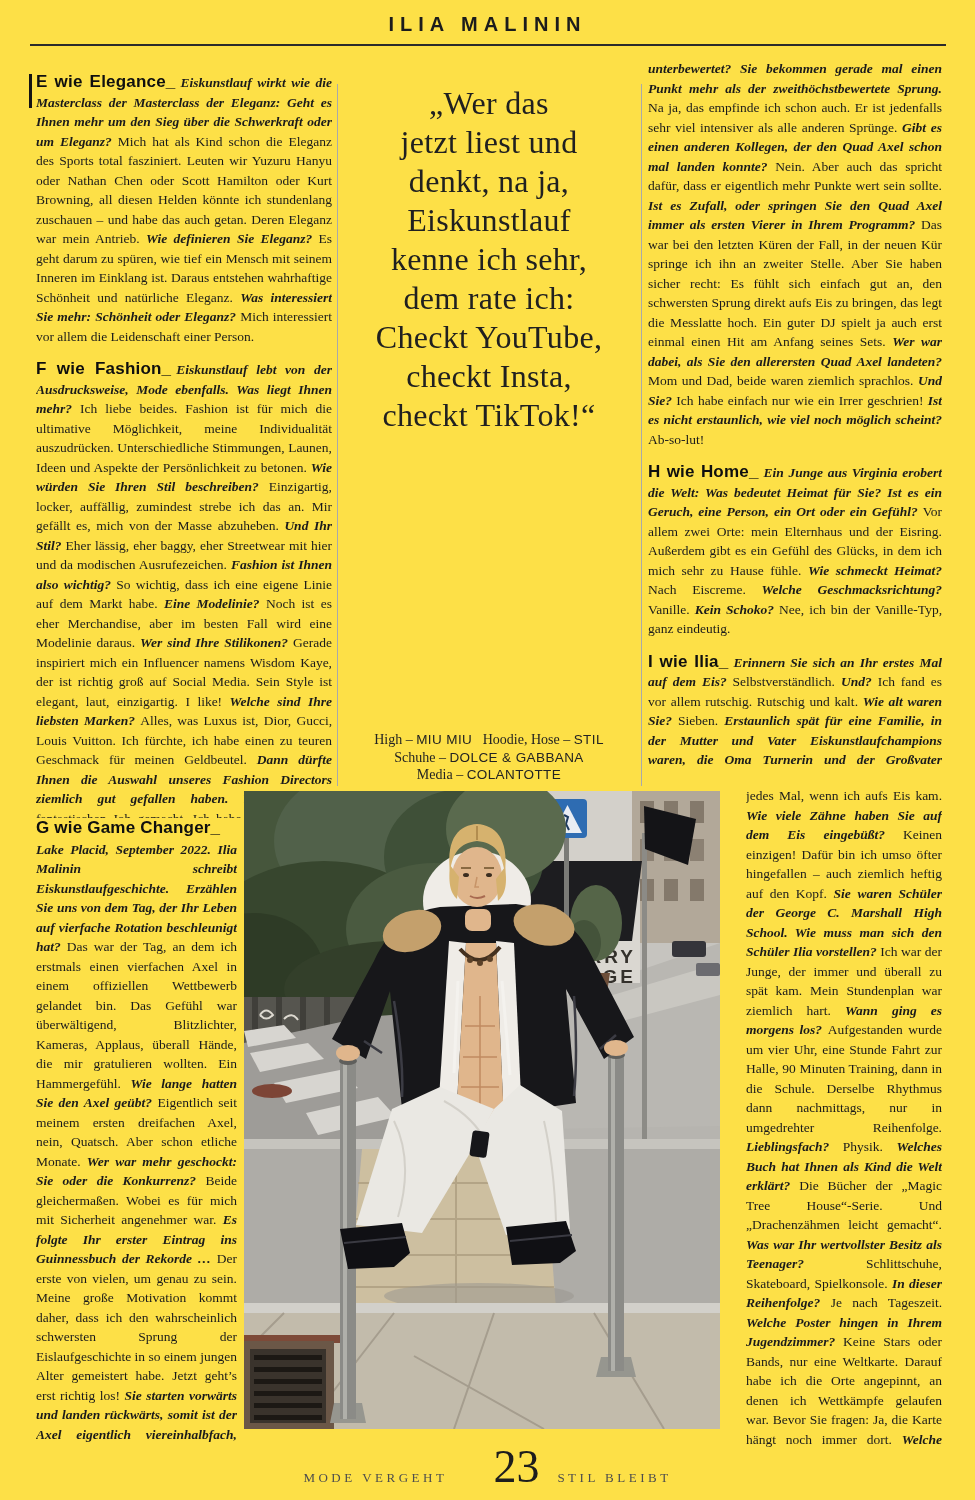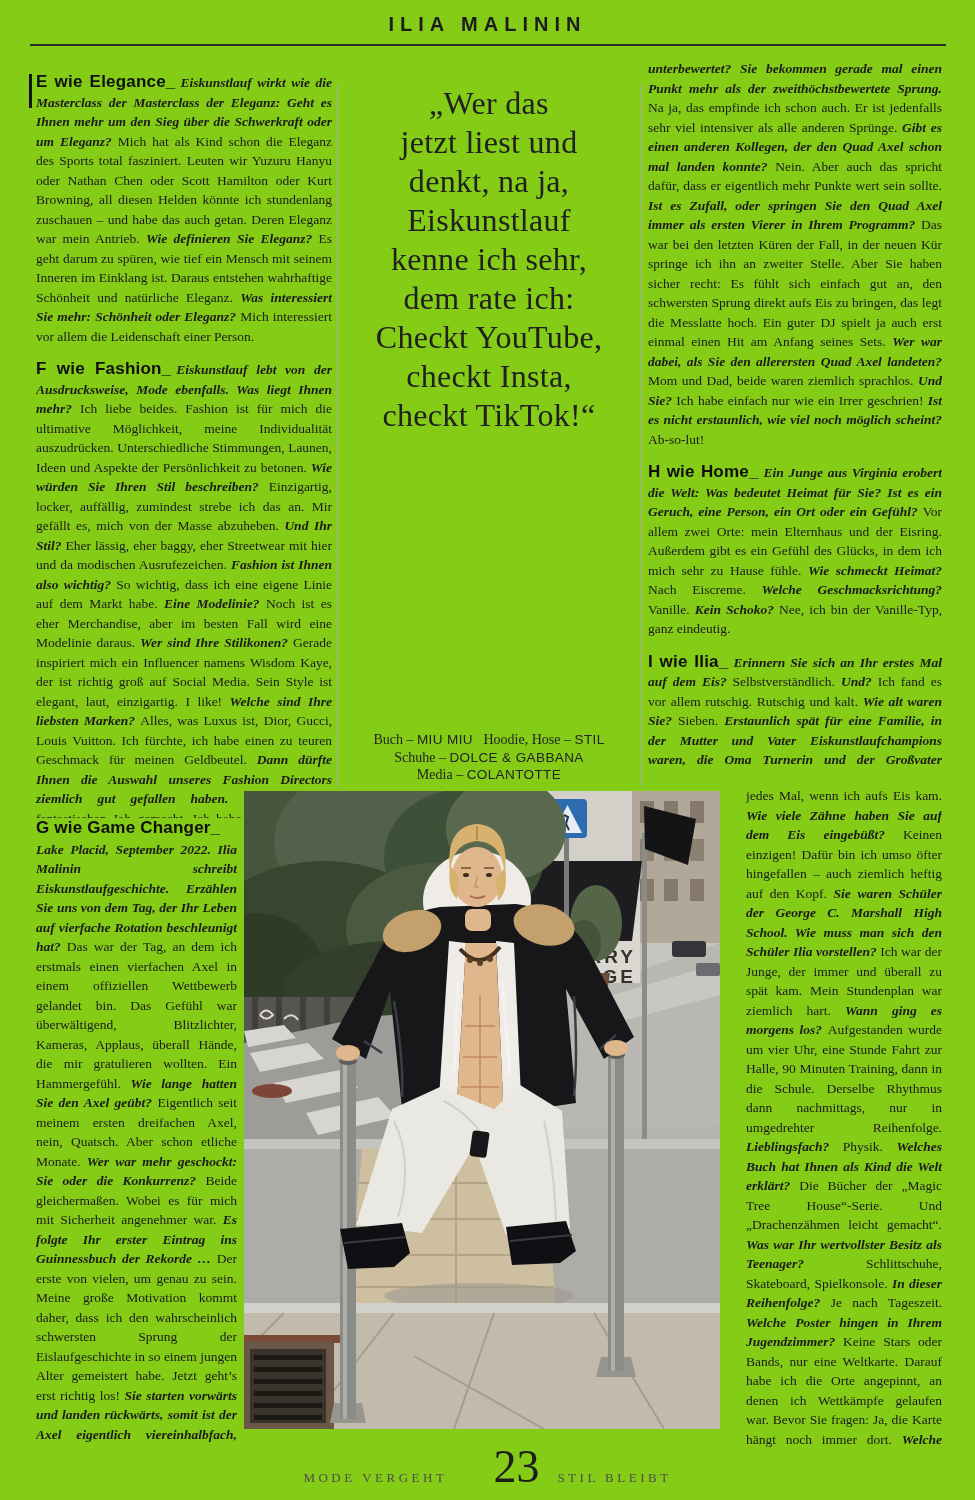--- a/index.html
+++ b/index.html
@@ -1,16 +1,16 @@
 <!DOCTYPE html>
 <html lang="de"><head>
 <meta charset="utf-8">
 <style>
   html,body{margin:0;padding:0;background:#e9e9e9;}
-  .page{position:relative;width:975px;height:1500px;margin:0 auto;background:#84cc16;
+  .page{position:relative;width:975px;height:1500px;margin:0 auto;background:#fde047;
         font-family:"Liberation Serif",serif;color:#1b1b1b;overflow:hidden;}
   .masthead{position:absolute;top:13px;left:0;width:100%;text-align:center;
         font-family:"Liberation Sans",sans-serif;font-weight:700;font-size:20px;
         letter-spacing:6px;color:#1c1c1c;}
   .top-rule{position:absolute;top:44px;left:30px;width:916px;height:2px;background:#2b2b2b;}
   .start-bar{position:absolute;left:29px;top:74px;width:3px;height:34px;background:#141414;}
   .col{position:absolute;text-align:justify;font-size:13.5px;line-height:19.5px;
         overflow:hidden;hyphens:auto;-webkit-hyphens:auto;}
   #col1-top{left:36px;top:72px;width:296px;height:746px;}
   #col1-narrow{left:36px;top:818px;width:201px;height:630px;}
@@ -65,21 +65,21 @@
   <div class="pull-quote">„Wer das
 jetzt liest und
 denkt, na ja,
 Eiskunstlauf
 kenne ich sehr,
 dem rate ich:
 Checkt YouTube,
 checkt Insta,
 checkt TikTok!“</div>
   <div class="credits" id="credits">
-      <div class="credit-line"><span class="credit-label">Buch – </span><span class="brand">MIU MIU</span><span class="credit-label">&nbsp;&nbsp;&nbsp;Hoodie, Hose – </span><span class="brand">STIL</span></div>
+      <div class="credit-line"><span class="credit-label">High – </span><span class="brand">MIU MIU</span><span class="credit-label">&nbsp;&nbsp;&nbsp;Hoodie, Hose – </span><span class="brand">STIL</span></div>
       <div class="credit-line"><span class="credit-label">Schuhe – </span><span class="brand">DOLCE &amp; GABBANA</span></div>
       <div class="credit-line"><span class="credit-label">Media – </span><span class="brand">COLANTOTTE</span></div>
     </div>
 
   <div class="col" id="col3-top">
       <div class="section">
         <p class="body-par"><em class="q">unterbewertet? Sie bekommen gerade mal einen Punkt mehr als der zweithöchstbewertete Sprung. </em><span>Na ja, das empfinde ich schon auch. Er ist jedenfalls sehr viel intensiver als alle anderen Sprünge. </span><em class="q">Gibt es einen anderen Kollegen, der den Quad Axel schon mal landen konnte? </em><span>Nein. Aber auch das spricht dafür, dass er eigentlich mehr Punkte wert sein sollte. </span><em class="q">Ist es Zufall, oder springen Sie den Quad Axel immer als ersten Vierer in Ihrem Programm? </em><span>Das war bei den letzten Küren der Fall, in der neuen Kür springe ich ihn an zweiter Stelle. Aber Sie haben sicher recht: Es fühlt sich einfach gut an, den schwersten Sprung direkt aufs Eis zu bringen, das legt die Messlatte hoch. Ein guter DJ spielt ja auch erst einmal einen Hit am Anfang seines Sets. </span><em class="q">Wer war dabei, als Sie den allerersten Quad Axel landeten? </em><span>Mom und Dad, beide waren ziemlich sprachlos. </span><em class="q">Und Sie? </em><span>Ich habe einfach nur wie ein Irrer geschrien! </span><em class="q">Ist es nicht erstaunlich, wie viel noch möglich scheint? </em><span>Ab-so-lut!</span></p>
       </div>
       <div class="section">
         <p class="body-par"><span class="sec-head">H wie Home_</span><em class="q">Ein Junge aus Virginia erobert die Welt: Was bedeutet Heimat für Sie? Ist es ein Geruch, eine Person, ein Ort oder ein Gefühl? </em><span>Vor allem zwei Orte: mein Elternhaus und der Eisring. Außerdem gibt es ein Gefühl des Glücks, in dem ich mich sehr zu Hause fühle. </span><em class="q">Wie schmeckt Heimat? </em><span>Nach Eiscreme. </span><em class="q">Welche Geschmacksrichtung? </em><span>Vanille. </span><em class="q">Kein Schoko? </em><span>Nee, ich bin der Vanille-Typ, ganz eindeutig.</span></p>

